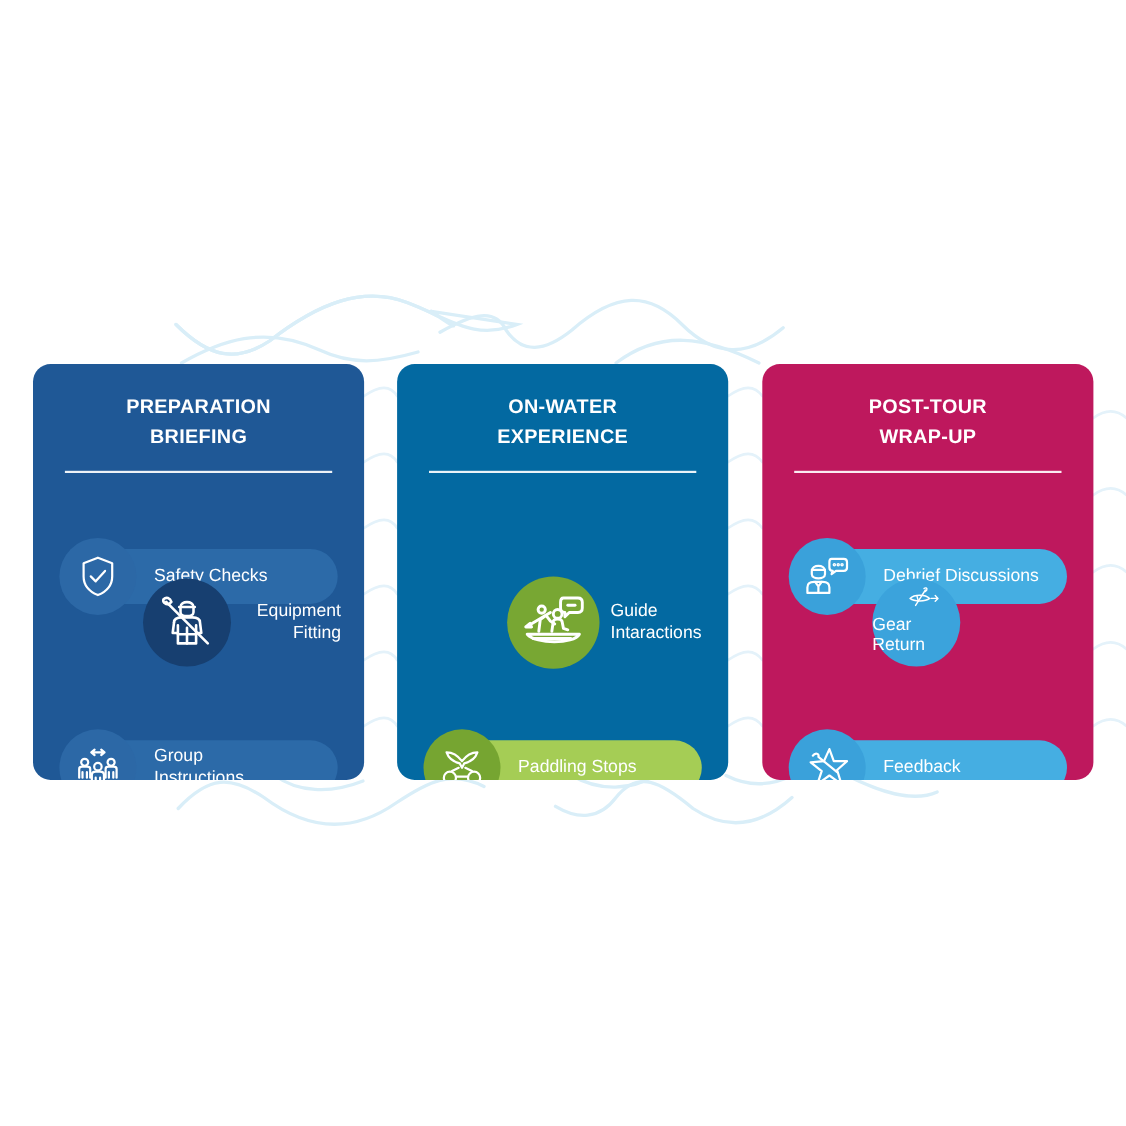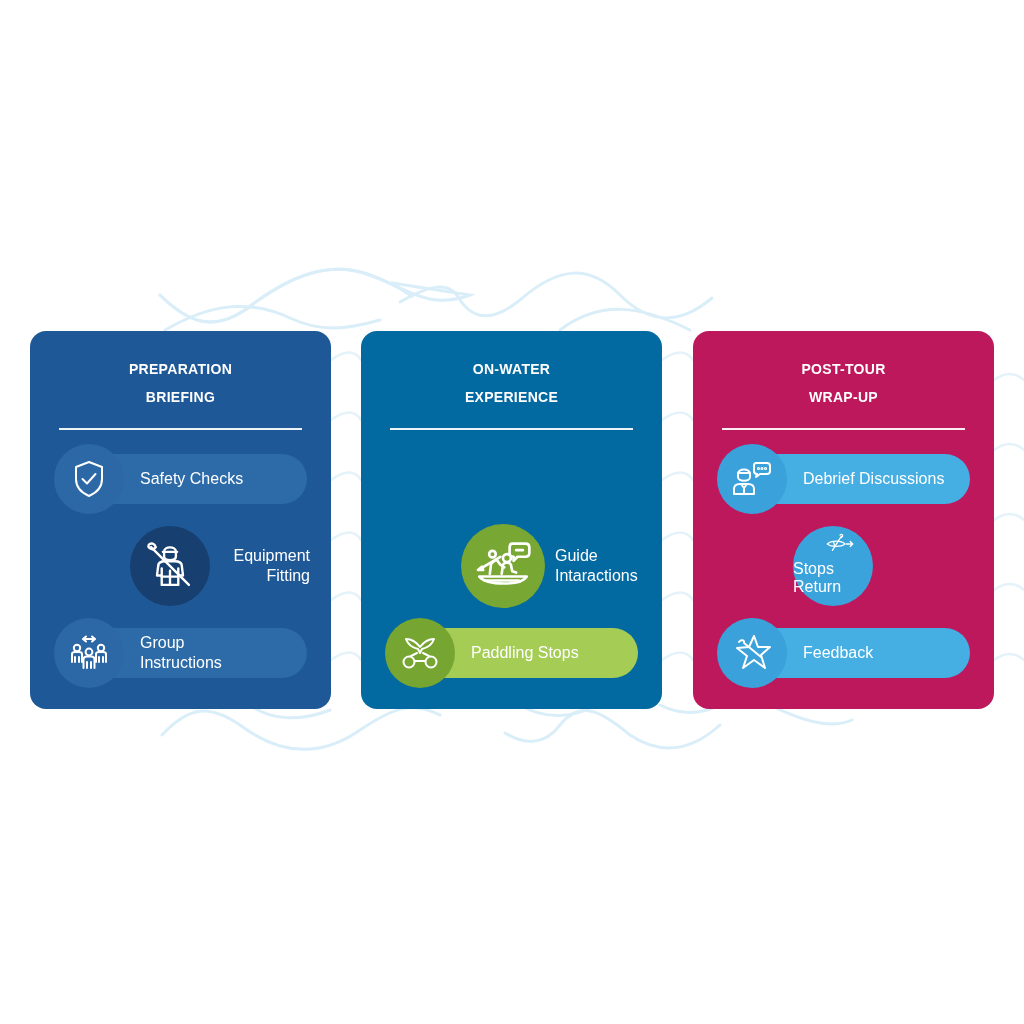--- a/index.html
+++ b/index.html
@@ -11,29 +11,29 @@
   .card {
     position: absolute; top: 331px; width: 301px; height: 378px;
     border-radius: 16px; overflow: hidden;
   }
   .card.blue  { left: 30px;  background: #1f5896; }
   .card.green { left: 361px; background: #0369a1; }
   .card.sky   { left: 693px; background: #be185d; }
 
   .card-title {
     position: absolute; top: 24px; left: 0; width: 100%;
-    text-align: center; font-weight: 700; font-size: 14px; line-height: 28px;
+    text-align: center; font-weight: 700; font-size: 18px; line-height: 28px;
     letter-spacing: 0.3px; white-space: pre-line;
   }
   .divider {
     position: absolute; top: 97px; left: 29px; width: 243px; height: 2px; background: rgba(255,255,255,0.92);
   }
 
   .row {
-    position: absolute; left: 24px; width: 253px; height: 66px;
+    position: absolute; left: 24px; width: 253px; height: 66px; margin-top: 45px;
   }
   .row .pill {
     position: absolute; left: 30px; top: 0; right: 0; height: 50px; border-radius: 25px;
   }
   .row .circle {
     position: absolute; left: 0; top: -10px; width: 70px; height: 70px; border-radius: 50%;
     display: flex; align-items: center; justify-content: center;
   }
   .row .label {
     position: absolute; left: 86px; top: 0; height: 50px; display: flex; align-items: center;
@@ -224,21 +224,21 @@
   </div>
 
   <div class="mid">
     <div class="circle">
       <svg class="ic" viewBox="0 0 44 44" style="width:60px;height:28px;margin-top:-6px;margin-left:14px">
         <path d="M2 22 C8 16, 24 16, 30 22 C24 27, 8 27, 2 22 Z"></path>
         <path d="M10 32 L24 10 M22 8 C24 6, 27 7, 26 10 L24 12"></path>
         <path d="M12 19 L14 26"></path>
         <path d="M32 22 L42 22 M38 18 L42 22 L38 26"></path>
       </svg>
-      <div class="label-in">Stops Return</div>
+      <div class="label-in">Gear Return</div>
     </div>
   </div>
 
   <div class="row r3">
     <div class="pill"></div>
     <div class="circle">
       <svg class="ic" viewBox="0 0 44 44">
         <path d="M24 5 L28 16 L40 16 L31 24 L35 37 L24 29 L13 37 L17 25 L7 17 L19 16 Z"></path>
         <path d="M9 11 C11 8, 15 9, 14 12 L31 26"></path>
       </svg>

